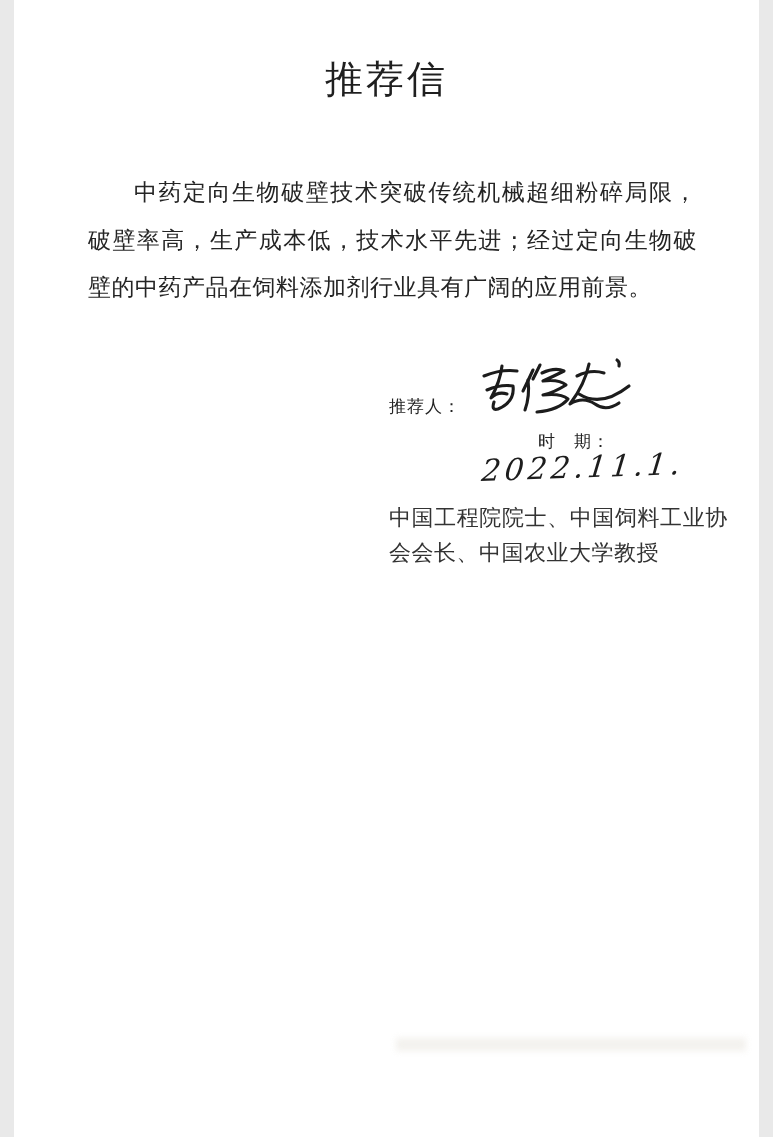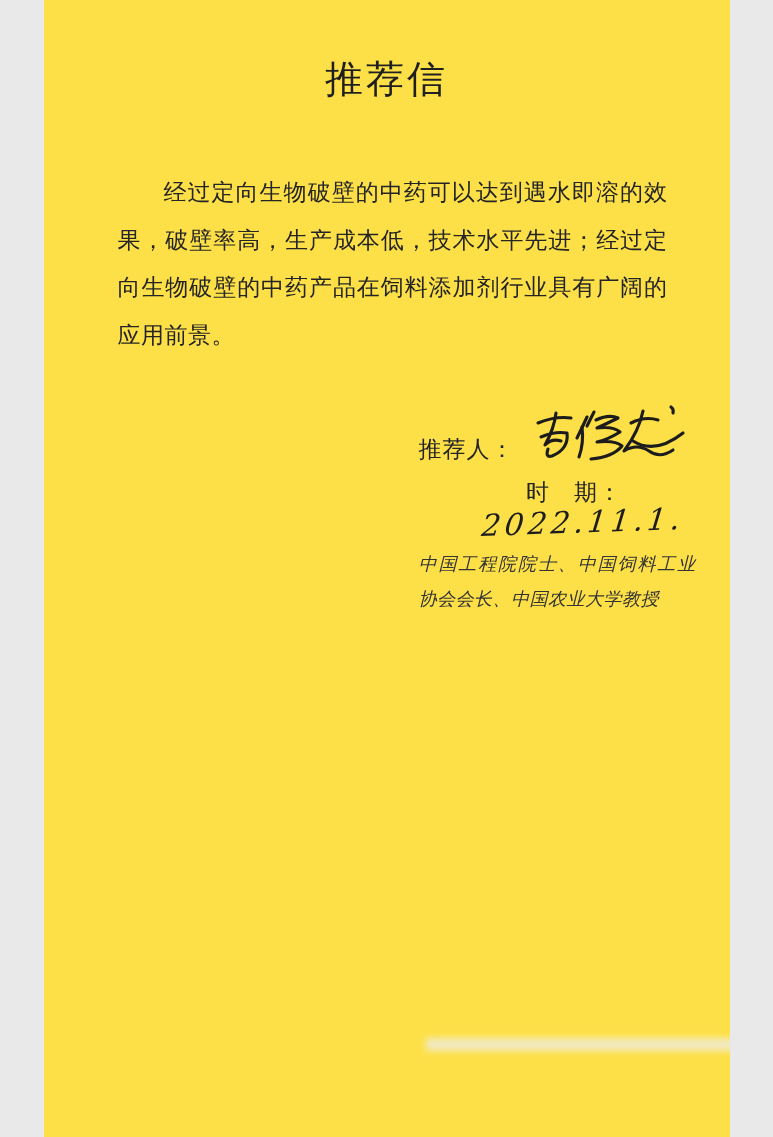--- a/index.html
+++ b/index.html
@@ -3,24 +3,24 @@
 <meta charset="utf-8">
 <style>
   html, body {
     margin: 0;
     padding: 0;
     background: #e9e9e9;
     font-family: "Liberation Serif", "DejaVu Serif", serif;
   }
   .page {
     position: relative;
-    width: 686px;
+    width: 745px;
     height: 1137px;
     margin: 0 auto;
-    background: #fde047;
+    background: #ffffff;
     overflow: hidden;
     color: #242424;
   }
   .letter-title {
     margin: 0;
     padding-top: 54px;
     text-align: center;
     font-size: 38px;
     font-weight: 500;
     letter-spacing: 3px;
@@ -41,21 +41,21 @@
   }
   .signature-block {
     margin-left: 375px;
     margin-top: 38px;
   }
   .sig-row {
     display: flex;
     align-items: flex-end;
   }
   .sig-label {
-    font-size: 23px;
+    font-size: 17px;
     color: #242424;
     letter-spacing: 1px;
     white-space: pre;
     flex: 0 0 auto;
     padding-bottom: 10px;
   }
   .signature-svg {
     margin-left: 10px;
     margin-bottom: -8px;
     flex: 0 0 auto;
@@ -71,28 +71,27 @@
     margin-left: 14px;
     font-family: "DejaVu Serif", serif;
     font-style: italic;
     font-size: 30px;
     letter-spacing: 4px;
     color: #1d1d1d;
     transform: rotate(-2deg) skewX(-8deg);
     transform-origin: left bottom;
   }
   .signer-credentials {
-    margin-top: 4px;
+    margin-top: 12px;
     width: 15.4em;
-    font-size: 18px;
+    font-size: 22px;
     line-height: 35px;
     color: #333;
     text-align: justify;
     letter-spacing: 0.5px;
-    font-style: italic;
   }
   .scan-bleed {
     position: absolute;
     left: 382px;
     top: 1038px;
     width: 350px;
     height: 13px;
     background: #efede8;
     filter: blur(3px);
     opacity: 0.75;
@@ -100,21 +99,21 @@
   }
 </style>
 </head>
 <body>
 
 <div class="page">
 
   <h1 class="letter-title">推荐信</h1>
 
   <section class="letter-body">
-    <p>经过定向生物破壁的中药可以达到遇水即溶的效果，破壁率高，生产成本低，技术水平先进；经过定向生物破壁的中药产品在饲料添加剂行业具有广阔的应用前景。</p>
+    <p>中药定向生物破壁技术突破传统机械超细粉碎局限，破壁率高，生产成本低，技术水平先进；经过定向生物破壁的中药产品在饲料添加剂行业具有广阔的应用前景。</p>
   </section>
 
   <div class="signature-block">
 
     <div class="sig-row">
       <span class="sig-label">推荐人：</span>
       <svg class="signature-svg" width="172" height="86" viewBox="0 0 172 86" fill="none" stroke="#1c1c1c" stroke-width="3.1" stroke-linecap="round" stroke-linejoin="round">
         <title>李德发</title>
 
         <path d="M31 16 Q29 32 20 48 Q27 41 36 44"></path>

